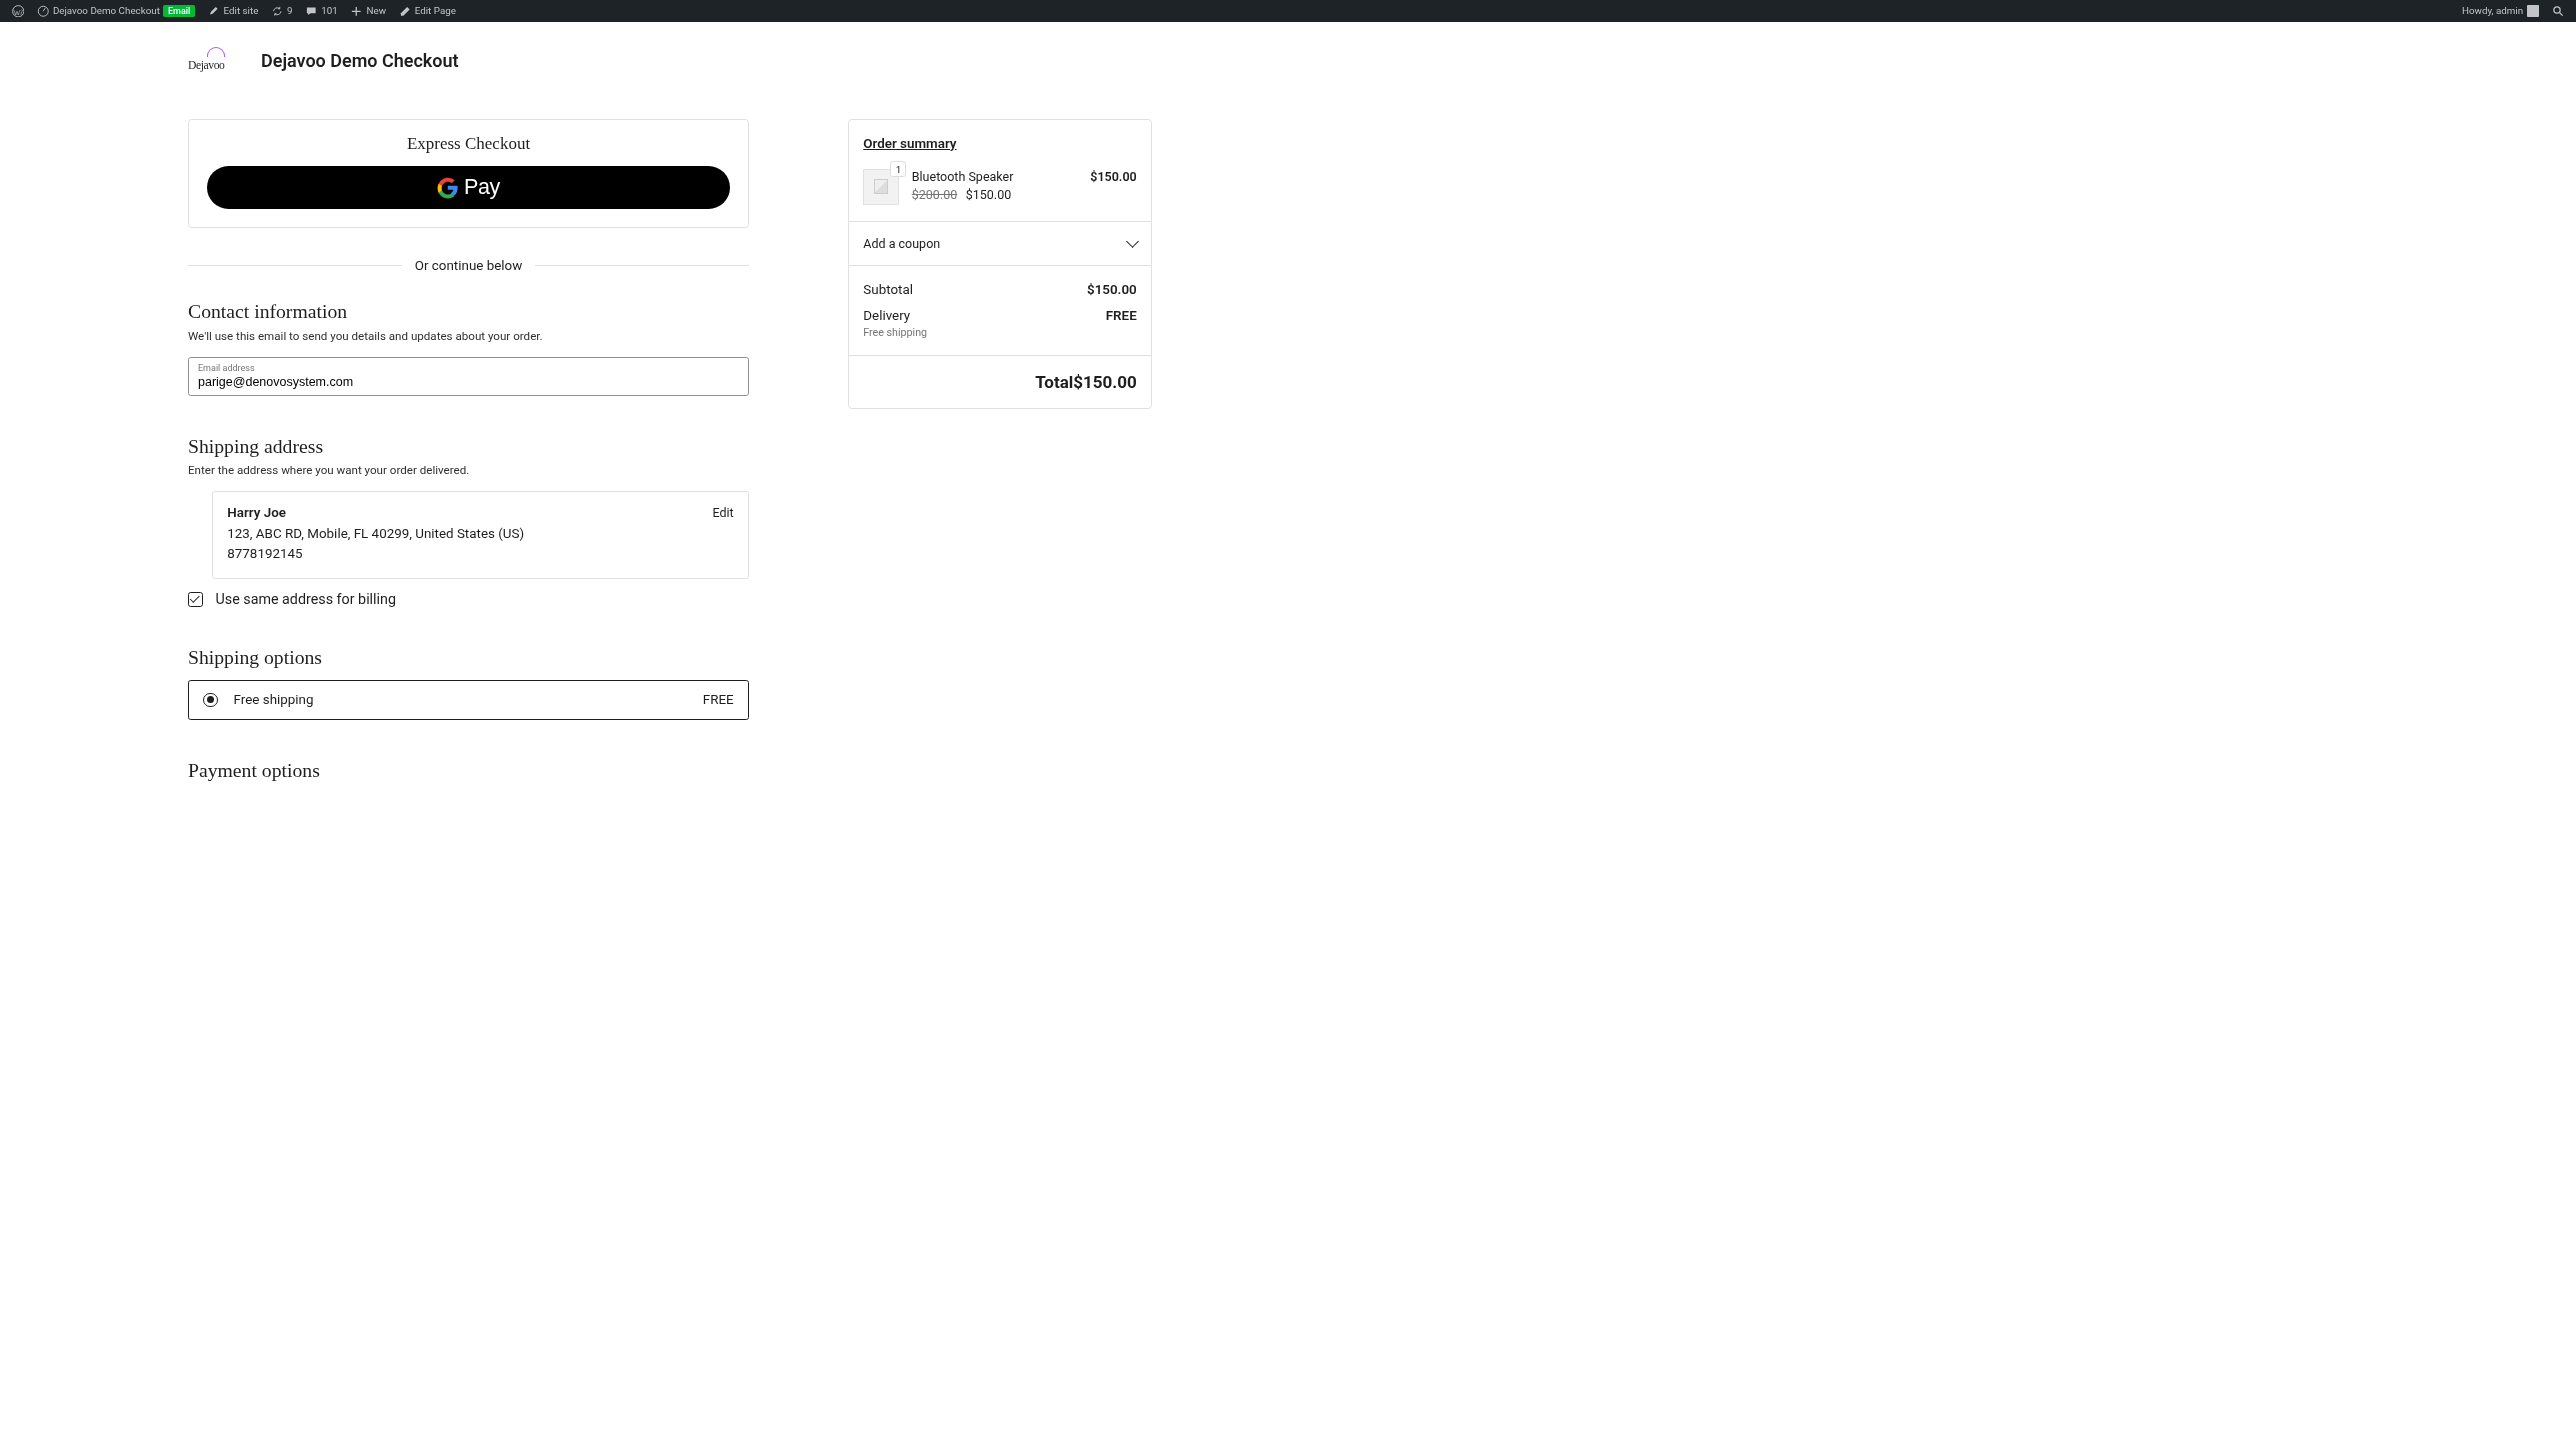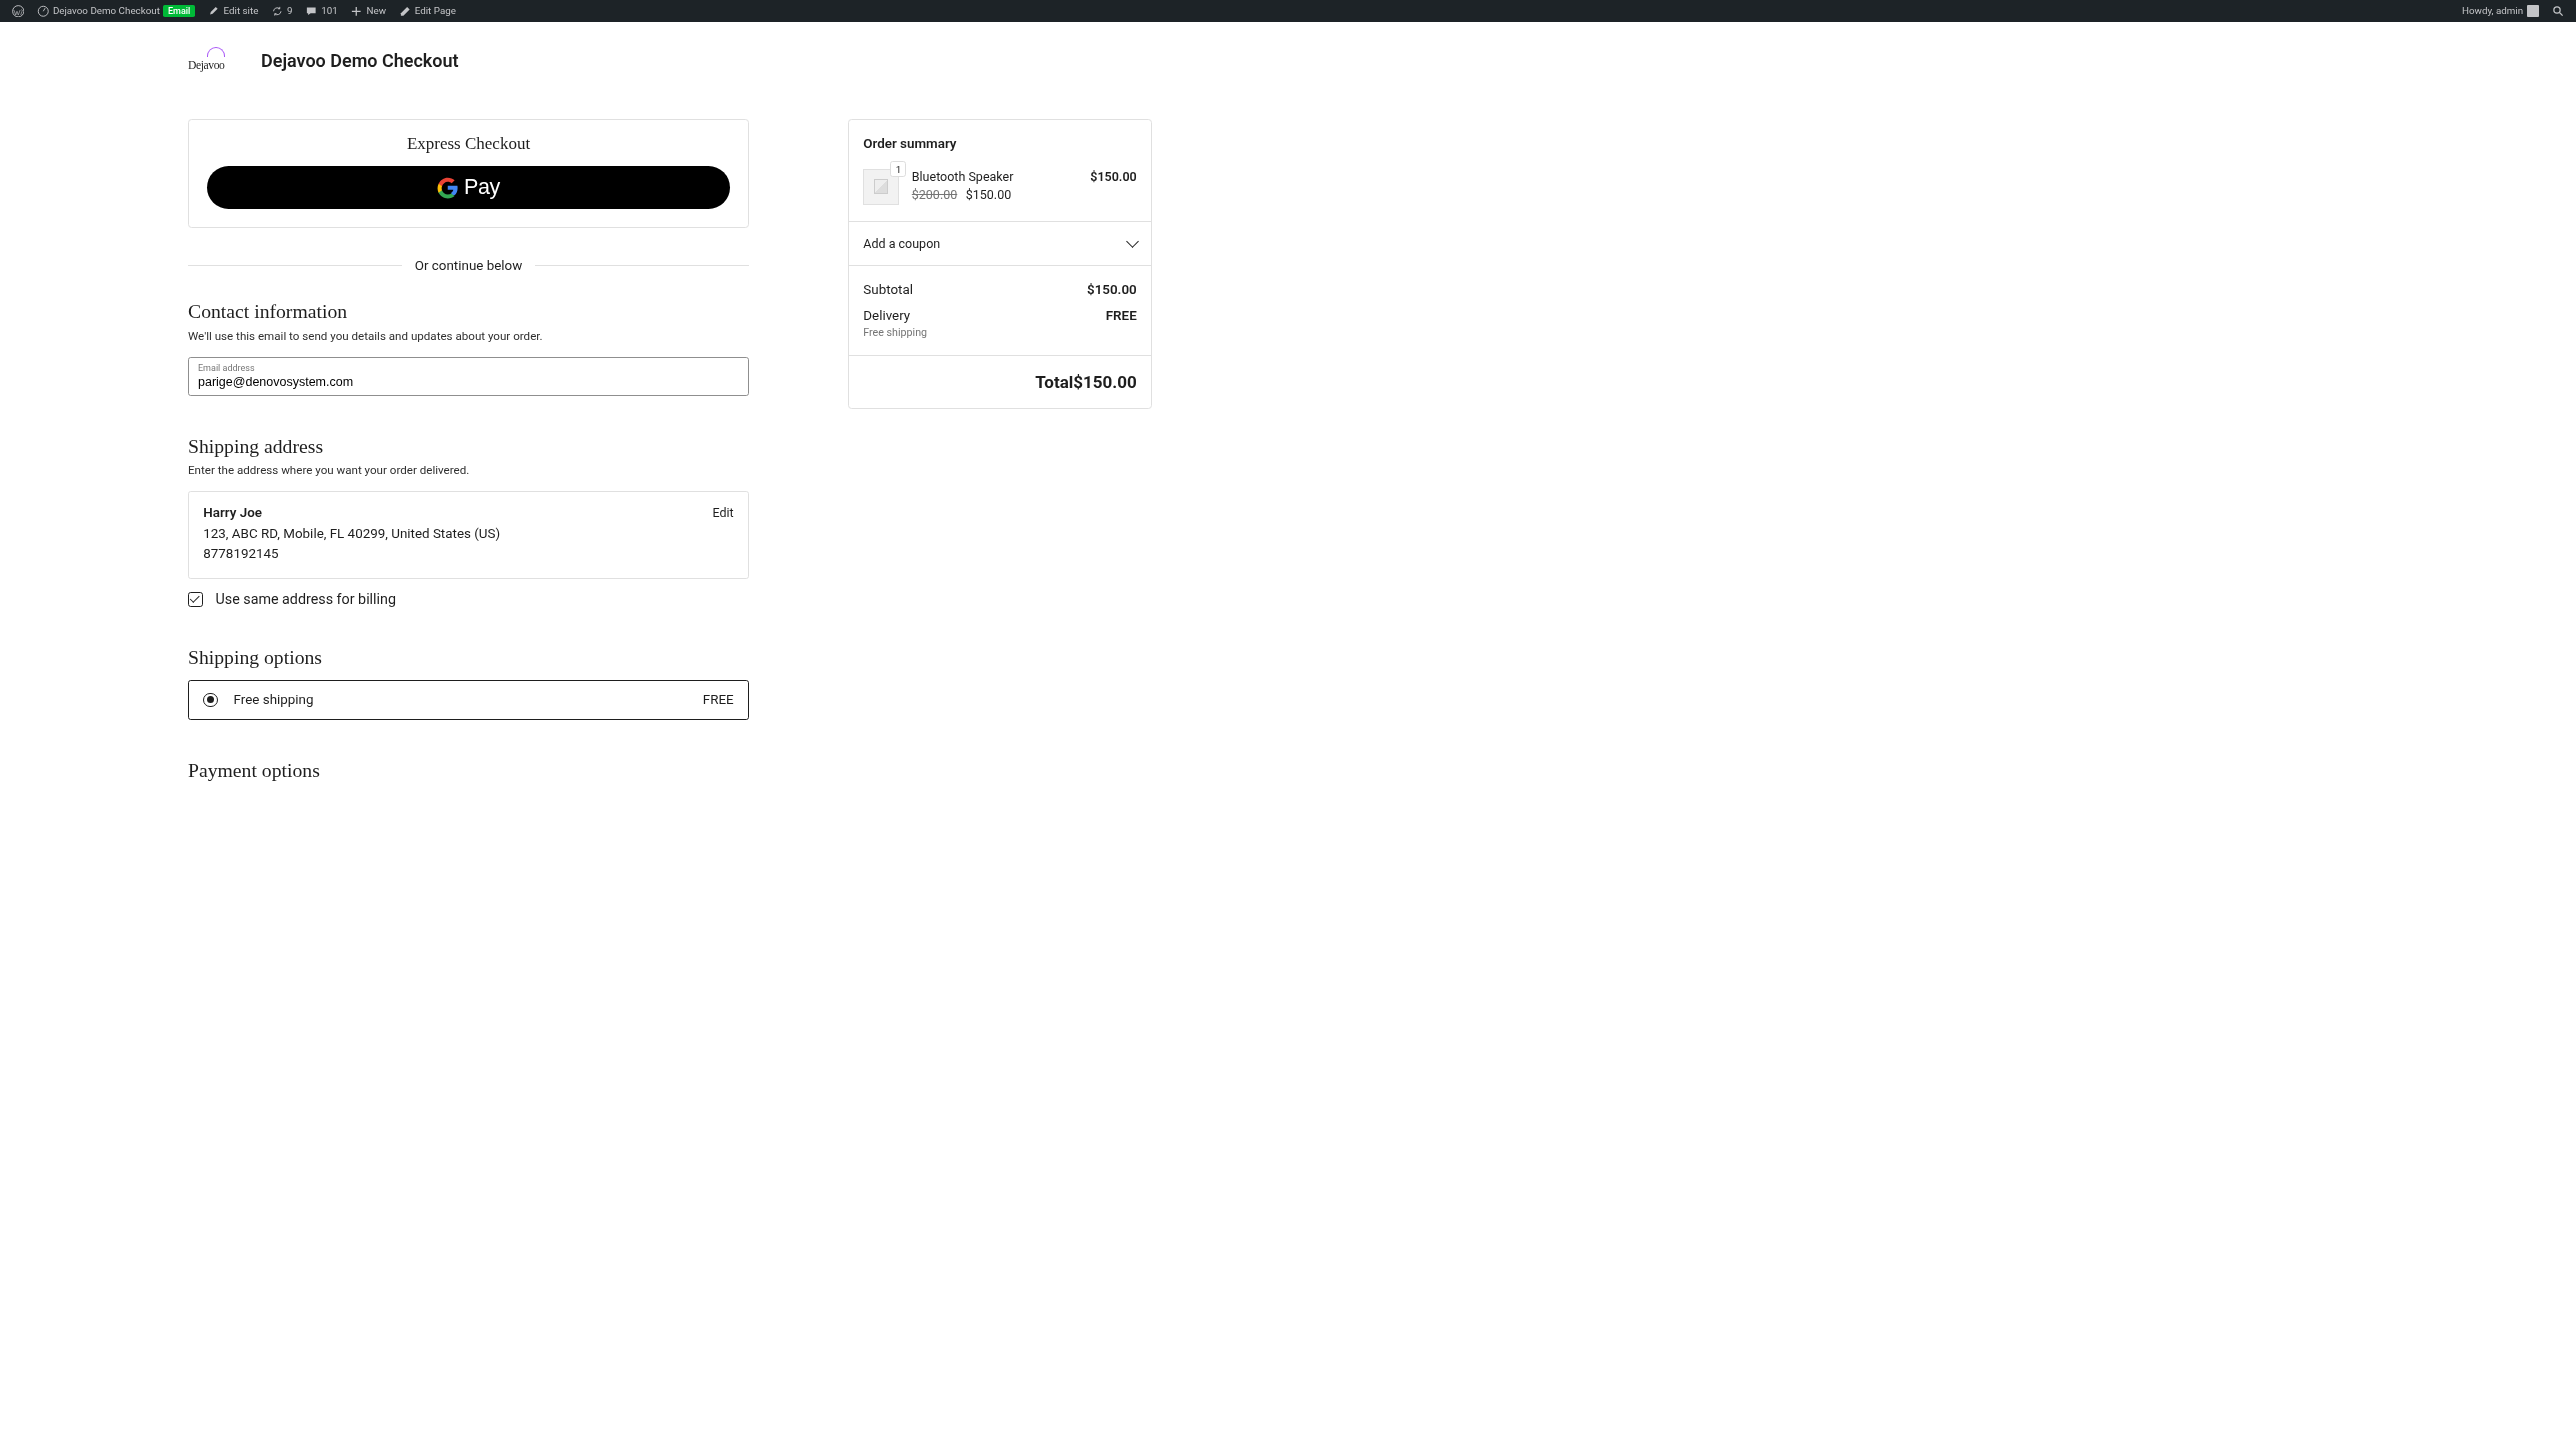--- a/index.html
+++ b/index.html
@@ -40,42 +40,42 @@
 
 .section-title { font-family: Georgia, serif; font-size: 19.7px; font-weight: 400; margin-bottom: 5.4px; }
 .section-desc { font-size: 11.6px; color: #2f2f2f; margin-bottom: 14.3px; }
 
 
 .input-wrap { border: 0.9px solid #8f8f8f; border-radius: 2.7px; padding: 5.4px 9px 5.4px; margin-bottom: 39px; }
 .input-label { font-size: 9px; color: #757575; display: block; }
 .input-field { border: none; outline: none; font-size: 12.5px; width: 100%; padding-top: 0.9px; background: transparent; }
 
 
-.addr-card { border: 0.9px solid #e0e0e0; border-radius: 2.7px; padding: 12.5px 14.3px; margin-bottom: 12.5px; }
+.addr-card { border: 0.9px solid #e0e0e0; border-radius: 2.7px; padding: 12.5px 14.3px; margin-bottom: 12.5px; margin-left: 24px; }
 .addr-row1 { display: flex; justify-content: space-between; align-items: flex-start; }
 .addr-name { font-weight: 600; font-size: 13.4px; margin-bottom: 3.6px; }
 .addr-line { font-size: 13.4px; line-height: 1.55; }
 .edit-link { font-size: 12.5px; color: #1e1e1e; cursor: pointer; }
 
 
 .check-row { display: flex; align-items: center; gap: 12.5px; margin-bottom: 39px; }
 .check-box { width: 15px; height: 15px; border: 1.3px solid #1e1e1e; border-radius: 2.7px; display: flex; align-items: center; justify-content: center; cursor: pointer; }
 .check-mark { width: 9px; height: 5.4px; border-left: 1.8px solid #1e1e1e; border-bottom: 1.8px solid #1e1e1e; transform: rotate(-45deg) translateY(-0.9px); }
 
 
 .ship-option { border: 1.3px solid #1e1e1e; border-radius: 2.7px; padding: 11.6px 14.3px; display: flex; align-items: center; gap: 16px; margin-bottom: 39px; cursor: pointer; }
 .radio-outer { width: 14.3px; height: 14.3px; border: 1.3px solid #1e1e1e; border-radius: 50%; display: flex; align-items: center; justify-content: center; }
 .radio-inner { width: 7.2px; height: 7.2px; background: #1e1e1e; border-radius: 50%; }
 .ship-label { font-size: 13.4px; flex: 1; }
 .ship-price { font-size: 13.4px; }
 
 
 .summary { border: 0.9px solid #e0e0e0; border-radius: 3.6px; }
 .sum-pad { padding: 16px 14.3px; }
-.sum-title { font-size: 13.4px; font-weight: 600; margin-bottom: 18px; }
+.sum-title { font-size: 13.4px; font-weight: 600; margin-bottom: 18px; text-decoration: underline; }
 .prod-row { display: flex; gap: 12.5px; }
 .thumb-wrap { position: relative; flex: 0 0 36px; }
 .thumb { width: 36px; height: 36px; background: #f2f2f2; border: 0.9px solid #e0e0e0; display:flex; align-items:center; justify-content:center; }
 .thumb-icon { width:14.3px; height:14.3px; border:0.9px solid #ccc; background:linear-gradient(135deg,#eee 50%,#ddd 50%); }
 .qty-badge { position: absolute; top: -7.2px; right: -7.2px; background: #fff; border: 0.9px solid #ddd; border-radius: 2.7px; min-width: 16px; height: 16px; font-size: 9.8px; display: flex; align-items: center; justify-content: center; }
 .prod-info { flex: 1; }
 .prod-name-row { display: flex; justify-content: space-between; gap: 7.2px; }
 .prod-name { font-size: 12.5px; }
 .prod-total { font-size: 12.5px; font-weight: 600; }
 .price-row { font-size: 12.5px; margin-top: 3.6px; }

